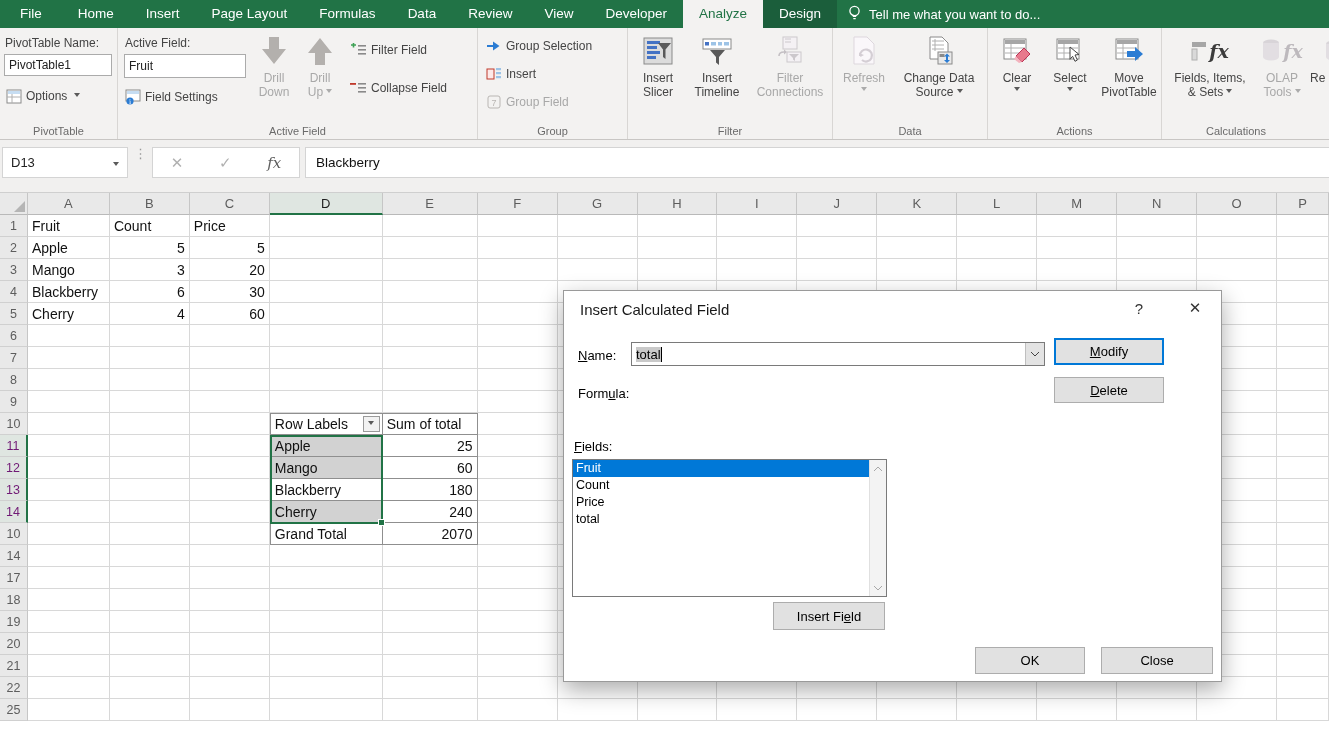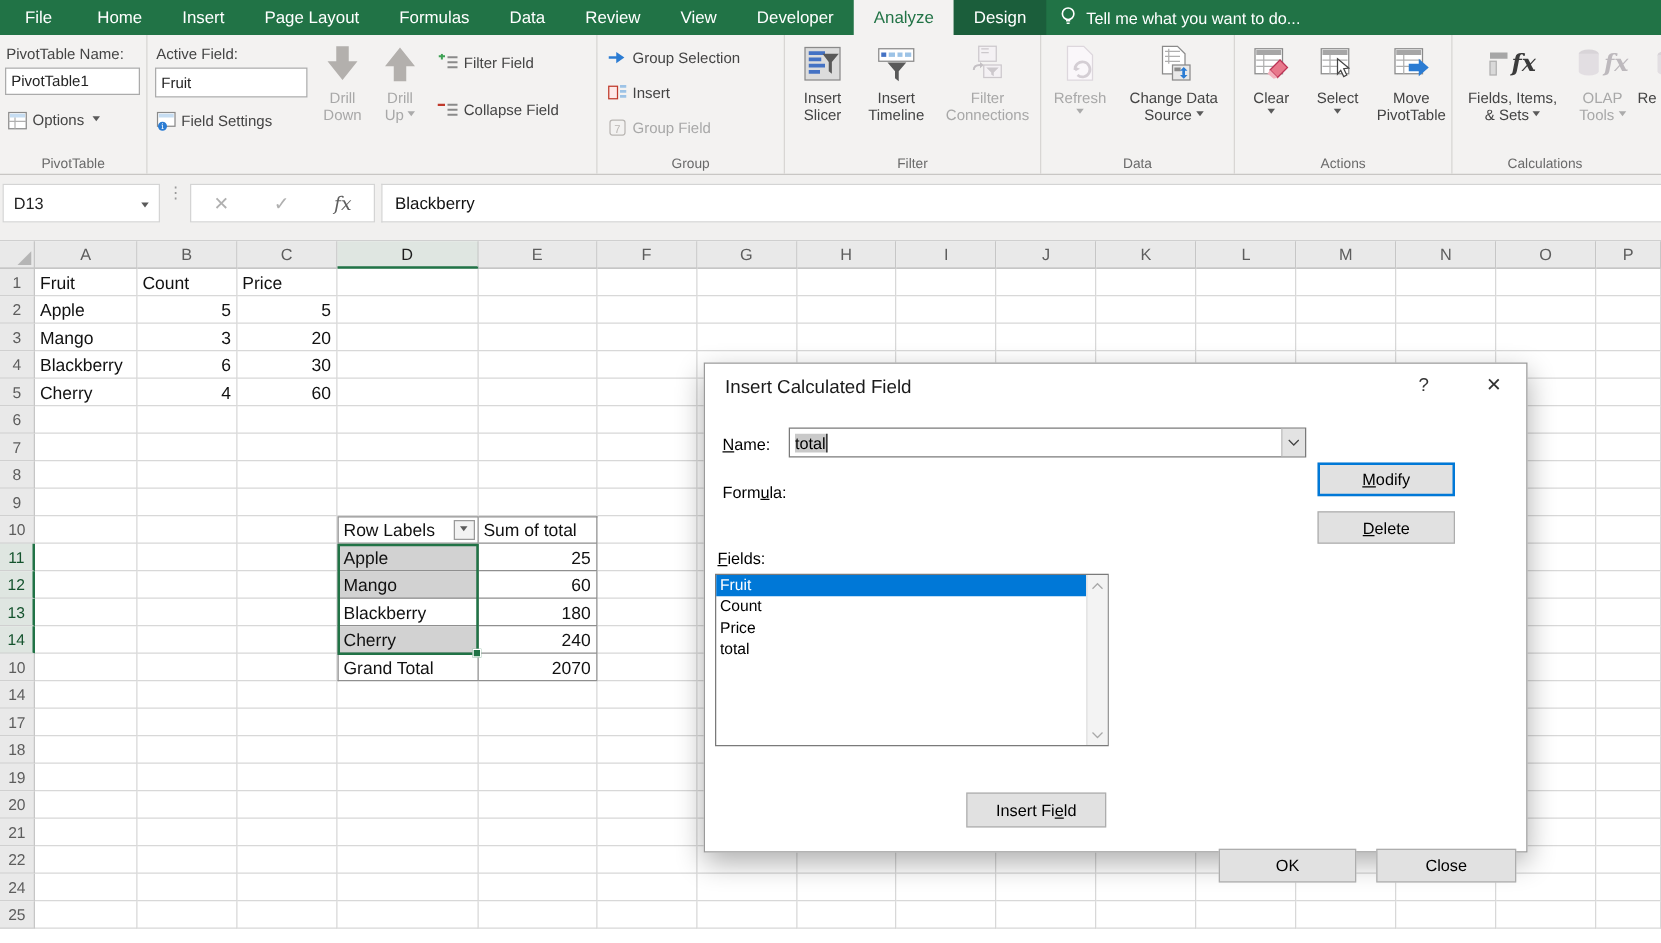--- a/index.html
+++ b/index.html
@@ -55,21 +55,21 @@
   #ghead { display:flex; height:23px; border-top:1px solid #cfcfcf; }
   .ch { background:#e9e9e9; border-right:1px solid #c6c6c6; border-bottom:1px solid #b9b9b9;
     font-size:13px; color:#5d5d5d; display:flex; align-items:center; justify-content:center; }
   .ch.corner { position:relative; }
   .ch.corner:after { content:""; position:absolute; right:2px; bottom:2px;
     border-left:11px solid transparent; border-bottom:11px solid #b5b5b5; }
   .ch.acc-col { background:#dfe6e1; border-bottom:2px solid #217346; color:#1e1e1e; }
   .grow { display:flex; height:22px; }
   .rh { width:28px; background:#e9e9e9; border-right:1px solid #c6c6c6; border-bottom:1px solid #d0d0d0;
     font-size:12.5px; color:#5d5d5d; display:flex; align-items:center; justify-content:center; }
-  .rh.acc-row { background:#dfe6e1; border-right:2px solid #217346; color:#14532d; }
+  .rh.acc-row { background:#dfe6e1; border-right:2px solid #217346; color:#701a75; }
   .cell { border-right:1px solid #d8d8d8; border-bottom:1px solid #d8d8d8;
     font-size:14px; color:#111; display:flex; align-items:center; padding:0 4px;
     white-space:nowrap; overflow:hidden; position:relative; }
   .cell.r { justify-content:flex-end; }
   .cell.pv { border-right:1px solid #8f8f8f; border-bottom:1px solid #8f8f8f; }
   .cell.pv-l { border-left:1px solid #8f8f8f; }
   .cell.pv-t { border-top:1px solid #8f8f8f; }
   .cell.fillg { background:#d2d2d2; }
   .pvf { position:absolute; right:2px; top:2px; width:17px; height:16px; background:#f2f2f2;
     border:1px solid #9a9a9a; display:flex; align-items:center; justify-content:center; }
@@ -87,21 +87,21 @@
   #dlg-x { position:absolute; left:620px; top:8px; font-size:15px; color:#333; width:22px; text-align:center; }
   .dlbl { position:absolute; }
   .k { text-decoration:underline; }
   .combo, .tbox { position:absolute; background:#fff; border:1px solid #7a7a7a;
     display:flex; align-items:center; padding-left:4px; font-size:13px; }
   .selhl { background:#c9c9c9; }
   .caretline { width:1px; height:15px; background:#000; }
   .cdrop { position:absolute; right:0; top:0; bottom:0; width:19px; background:#e3e3e3;
     border-left:1px solid #bfbfbf; display:flex; align-items:center; justify-content:center; }
   .wbtn { position:absolute; background:#e1e1e1; border:1px solid #adadad;
-    display:flex; align-items:center; justify-content:center; font-size:13px; color:#000;margin-top:32px; }
+    display:flex; align-items:center; justify-content:center; font-size:13px; color:#000; }
   .wbtn.primary { border:2px solid #0078d7; }
   #lb { position:absolute; left:8px; top:168px; width:315px; height:138px;
     background:#fff; border:1px solid #7a7a7a; }
   .li { height:17px; line-height:17px; padding:0 3px; font-size:12.5px; }
   .li.sel { background:#0078d7; color:#fff; }
   #lbsb { position:absolute; right:0; top:0; bottom:0; width:17px; background:#f3f3f3; border-left:1px solid #e0e0e0; }
   .sbarrow { position:absolute; left:0; width:100%; height:17px; display:flex; align-items:center; justify-content:center; }
 </style>
 </head>
 <body>
@@ -195,20 +195,21 @@
       <span class="ic16">
         <svg width="17" height="14">
             <rect x="0" y="2" width="6" height="1.8" fill="#c0392b"></rect>
             <rect x="8" y="2" width="8" height="1.6" fill="#8a8a8a"></rect>
             <rect x="8" y="6" width="8" height="1.6" fill="#8a8a8a"></rect>
             <rect x="8" y="10" width="8" height="1.6" fill="#8a8a8a"></rect>
           </svg>
       </span>
       <span>Collapse Field</span>
     </div>
+    <div class="glabel">Active Field</div>
   </div>
 
   <div class="rgroup" style="left:478px;width:150px;">
     <div class="rsm" style="left:7px;top:10px;">
       <span class="ic16">
         <svg width="15" height="12">
             <path d="M1 6 h8" stroke="#2b7cd3" stroke-width="2"></path>
             <path d="M7 1.5 L13.5 6 7 10.5 z" fill="#2b7cd3"></path>
           </svg>
       </span>
@@ -884,39 +885,20 @@
       <div class="cell" style="width: 80px;"></div>
       <div class="cell" style="width: 80px;"></div>
       <div class="cell" style="width: 80px;"></div>
       <div class="cell" style="width: 80px;"></div>
       <div class="cell" style="width: 80px;"></div>
       <div class="cell" style="width: 80px;"></div>
       <div class="cell" style="width: 80px;"></div>
       <div class="cell" style="width: 52px;"></div>
     </div>
     <div class="grow">
-      <div class="rh">24</div>
-      <div class="cell" style="width: 82px;"></div>
-      <div class="cell" style="width: 80px;"></div>
-      <div class="cell" style="width: 80px;"></div>
-      <div class="cell" style="width: 113px;"></div>
-      <div class="cell" style="width: 95px;"></div>
-      <div class="cell" style="width: 80px;"></div>
-      <div class="cell" style="width: 80px;"></div>
-      <div class="cell" style="width: 80px;"></div>
-      <div class="cell" style="width: 80px;"></div>
-      <div class="cell" style="width: 80px;"></div>
-      <div class="cell" style="width: 80px;"></div>
-      <div class="cell" style="width: 80px;"></div>
-      <div class="cell" style="width: 80px;"></div>
-      <div class="cell" style="width: 80px;"></div>
-      <div class="cell" style="width: 80px;"></div>
-      <div class="cell" style="width: 52px;"></div>
-    </div>
-    <div class="grow">
       <div class="rh">25</div>
       <div class="cell" style="width: 82px;"></div>
       <div class="cell" style="width: 80px;"></div>
       <div class="cell" style="width: 80px;"></div>
       <div class="cell" style="width: 113px;"></div>
       <div class="cell" style="width: 95px;"></div>
       <div class="cell" style="width: 80px;"></div>
       <div class="cell" style="width: 80px;"></div>
       <div class="cell" style="width: 80px;"></div>
       <div class="cell" style="width: 80px;"></div>

